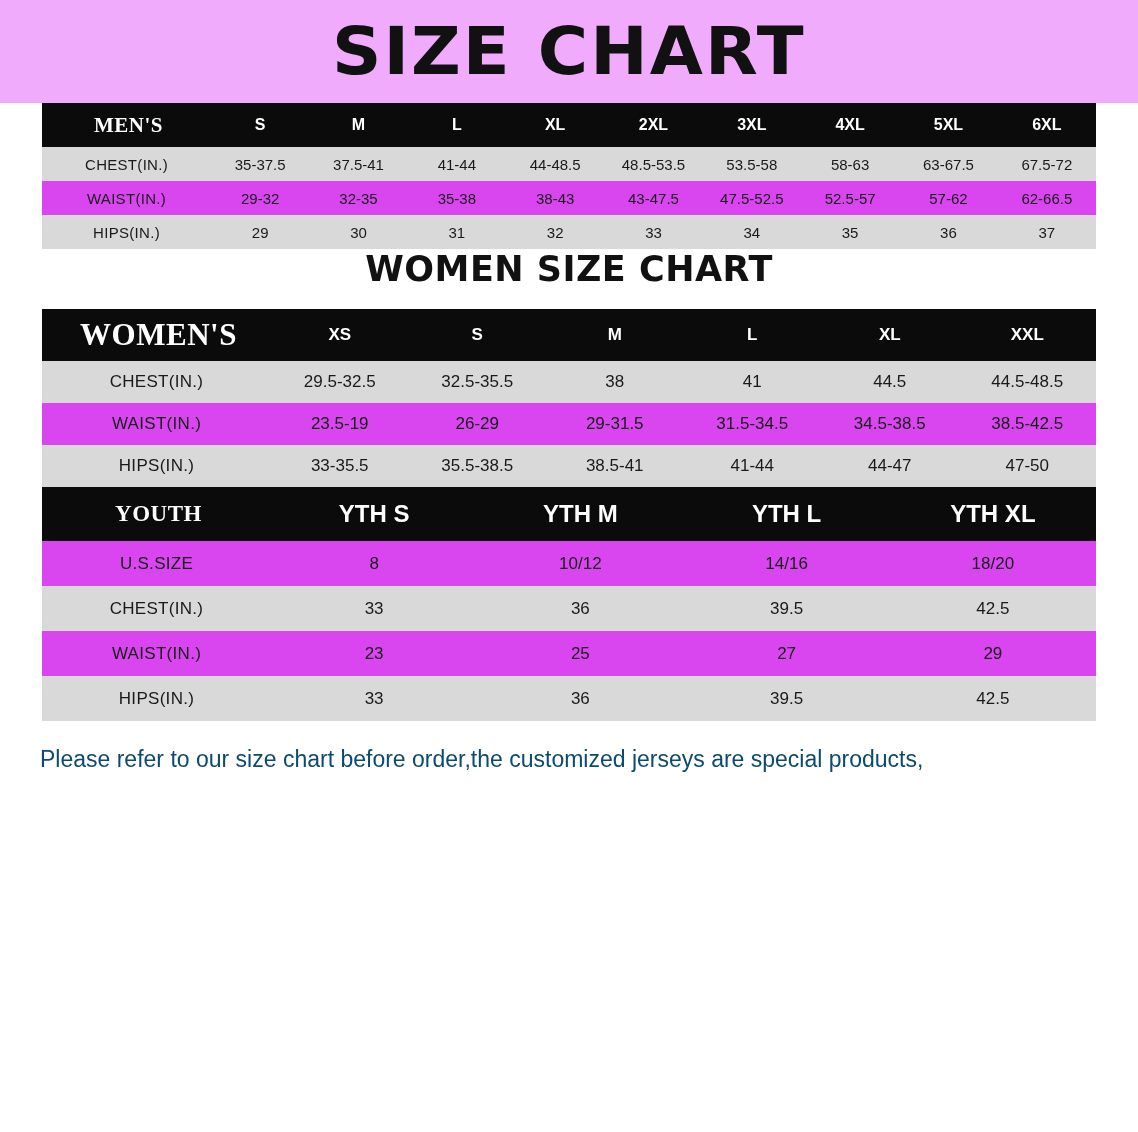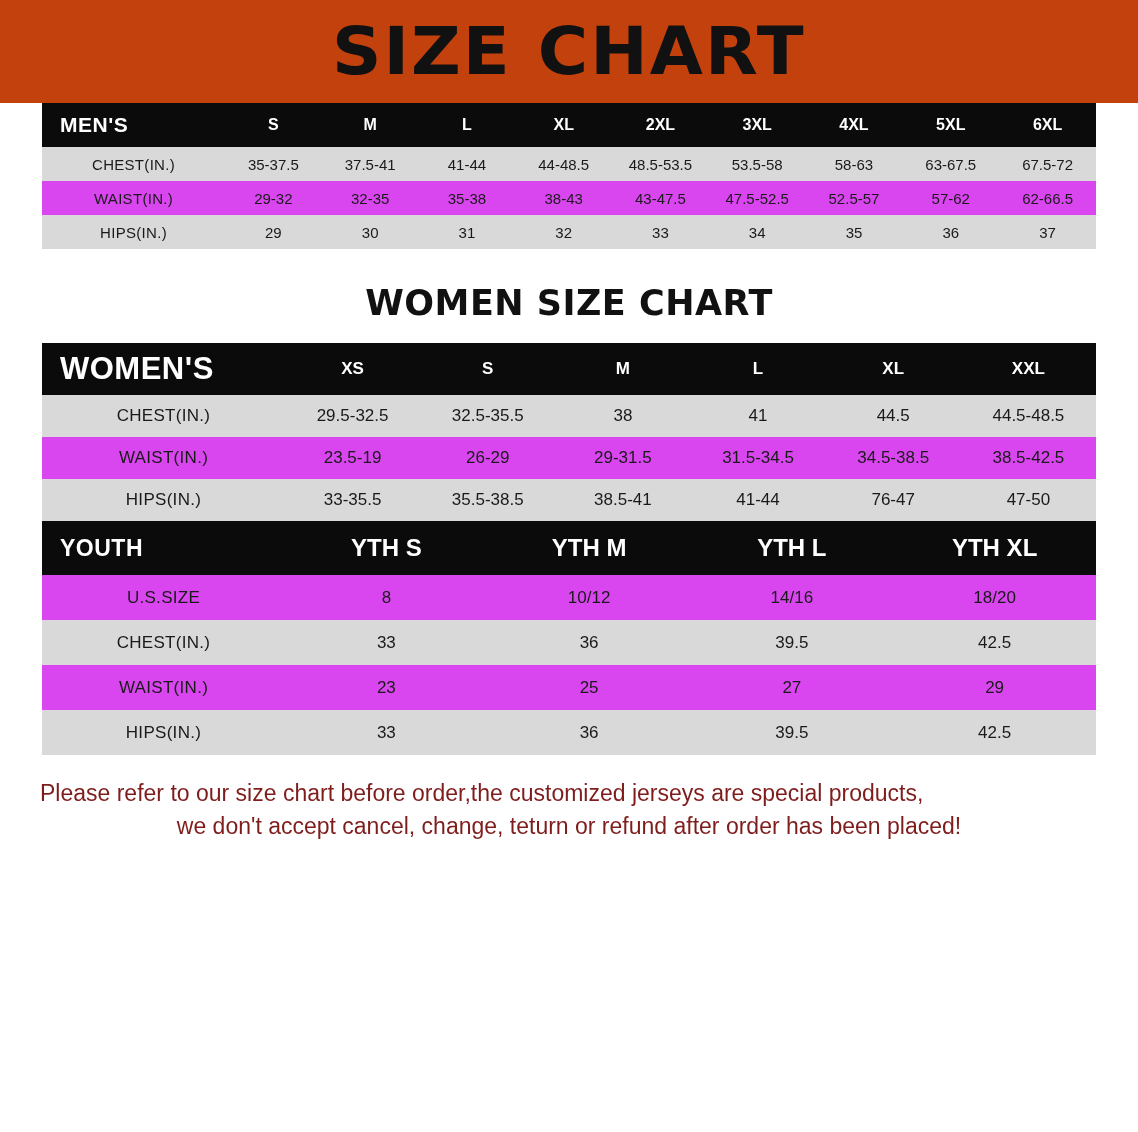--- a/index.html
+++ b/index.html
@@ -16,21 +16,21 @@
   .page {
     position: relative;
     width: 1138px;
     height: 1132px;
     background: #ffffff;
   }
 
   
   .banner {
     height: 103px;
-    background: #c2410c;
+    background: #f0abfc;
     display: flex;
     align-items: center;
     justify-content: center;
   }
   .banner-title {
     font-family: "DejaVu Sans", sans-serif;
     font-weight: bold;
     font-size: 66px;
     letter-spacing: 2px;
     color: #111111;
@@ -41,21 +41,21 @@
   
   .section-title {
     text-align: center;
     font-family: "DejaVu Sans", sans-serif;
     font-weight: bold;
     font-size: 35px;
     color: #111111;
     letter-spacing: 0.5px;
   }
   .title-man   { margin-top: 22px; margin-bottom: 20px; }
-  .title-women { margin-top: 34px; margin-bottom: 20px; }
+  .title-women { margin-bottom: 20px; }
   .title-youth { margin-top: 42px; margin-bottom: 22px; }
 
   
   .tbl-wrap {
     padding: 0 42px;
   }
   table.sizetbl {
     width: 1054px;
     border-collapse: collapse;
     table-layout: fixed;
@@ -74,23 +74,23 @@
   
   table.sizetbl thead tr {
     background: #0b0b0b;
   }
   table.sizetbl thead th {
     color: #ffffff;
     font-weight: bold;
     height: 44px;
   }
   table.sizetbl thead th.rowlabel {
-    text-align: left;
-    padding-left: 18px;
-    font-family: Liberation Sans, sans-serif;
+    text-align: center;
+    padding-left: 4px;
+    font-family: Liberation Serif, serif;
     font-size: 22px;
     letter-spacing: 0.5px;
   }
   table.sizetbl thead th.sizehead {
     font-family: "Liberation Sans", sans-serif;
     font-size: 17px;
     font-weight: bold;
   }
   
   table.sizetbl tbody tr.r-odd  { background: #d9d9d9; margin-left: 35px; }
@@ -114,21 +114,21 @@
 
   
   #youth-table th, #youth-table td { font-size: 17px; height: 45px; }
   #youth-table thead th.rowlabel { font-size: 23px; }
   #youth-table thead th { height: 54px; }
   #youth-table thead th.sizehead { font-size: 24px; }
 
   
   .note {
     margin: 22px 40px 0 40px;
-    color: #7f1d1d;
+    color: #0c4a6e;
     font-family: "Liberation Sans", sans-serif;
     font-size: 23px;
     line-height: 1.45;
     text-align: left;
   }
   .note .line { display: block; }
   .note .line2 { text-align: center; }
 </style>
 </head>
 <body>
@@ -228,21 +228,21 @@
           <td>31.5-34.5</td>
           <td>34.5-38.5</td>
           <td>38.5-42.5</td>
         </tr>
         <tr class="r-odd">
           <td class="rowlabel">HIPS(IN.)</td>
           <td>33-35.5</td>
           <td>35.5-38.5</td>
           <td>38.5-41</td>
           <td>41-44</td>
-          <td>76-47</td>
+          <td>44-47</td>
           <td>47-50</td>
         </tr>
       </tbody>
     </table>
   </div>
 
   <div class="tbl-wrap">
     <table class="sizetbl" id="youth-table">
       <thead>
         <tr>
@@ -281,16 +281,15 @@
           <td>36</td>
           <td>39.5</td>
           <td>42.5</td>
         </tr>
       </tbody>
     </table>
   </div>
 
   <div class="note">
     <span class="line line1">Please refer to our size chart before order,the customized jerseys are special products,</span>
-    <span class="line line2">we don't accept cancel, change, teturn or refund after order has been placed!</span>
   </div>
 
 </div>
 
 </body></html>

